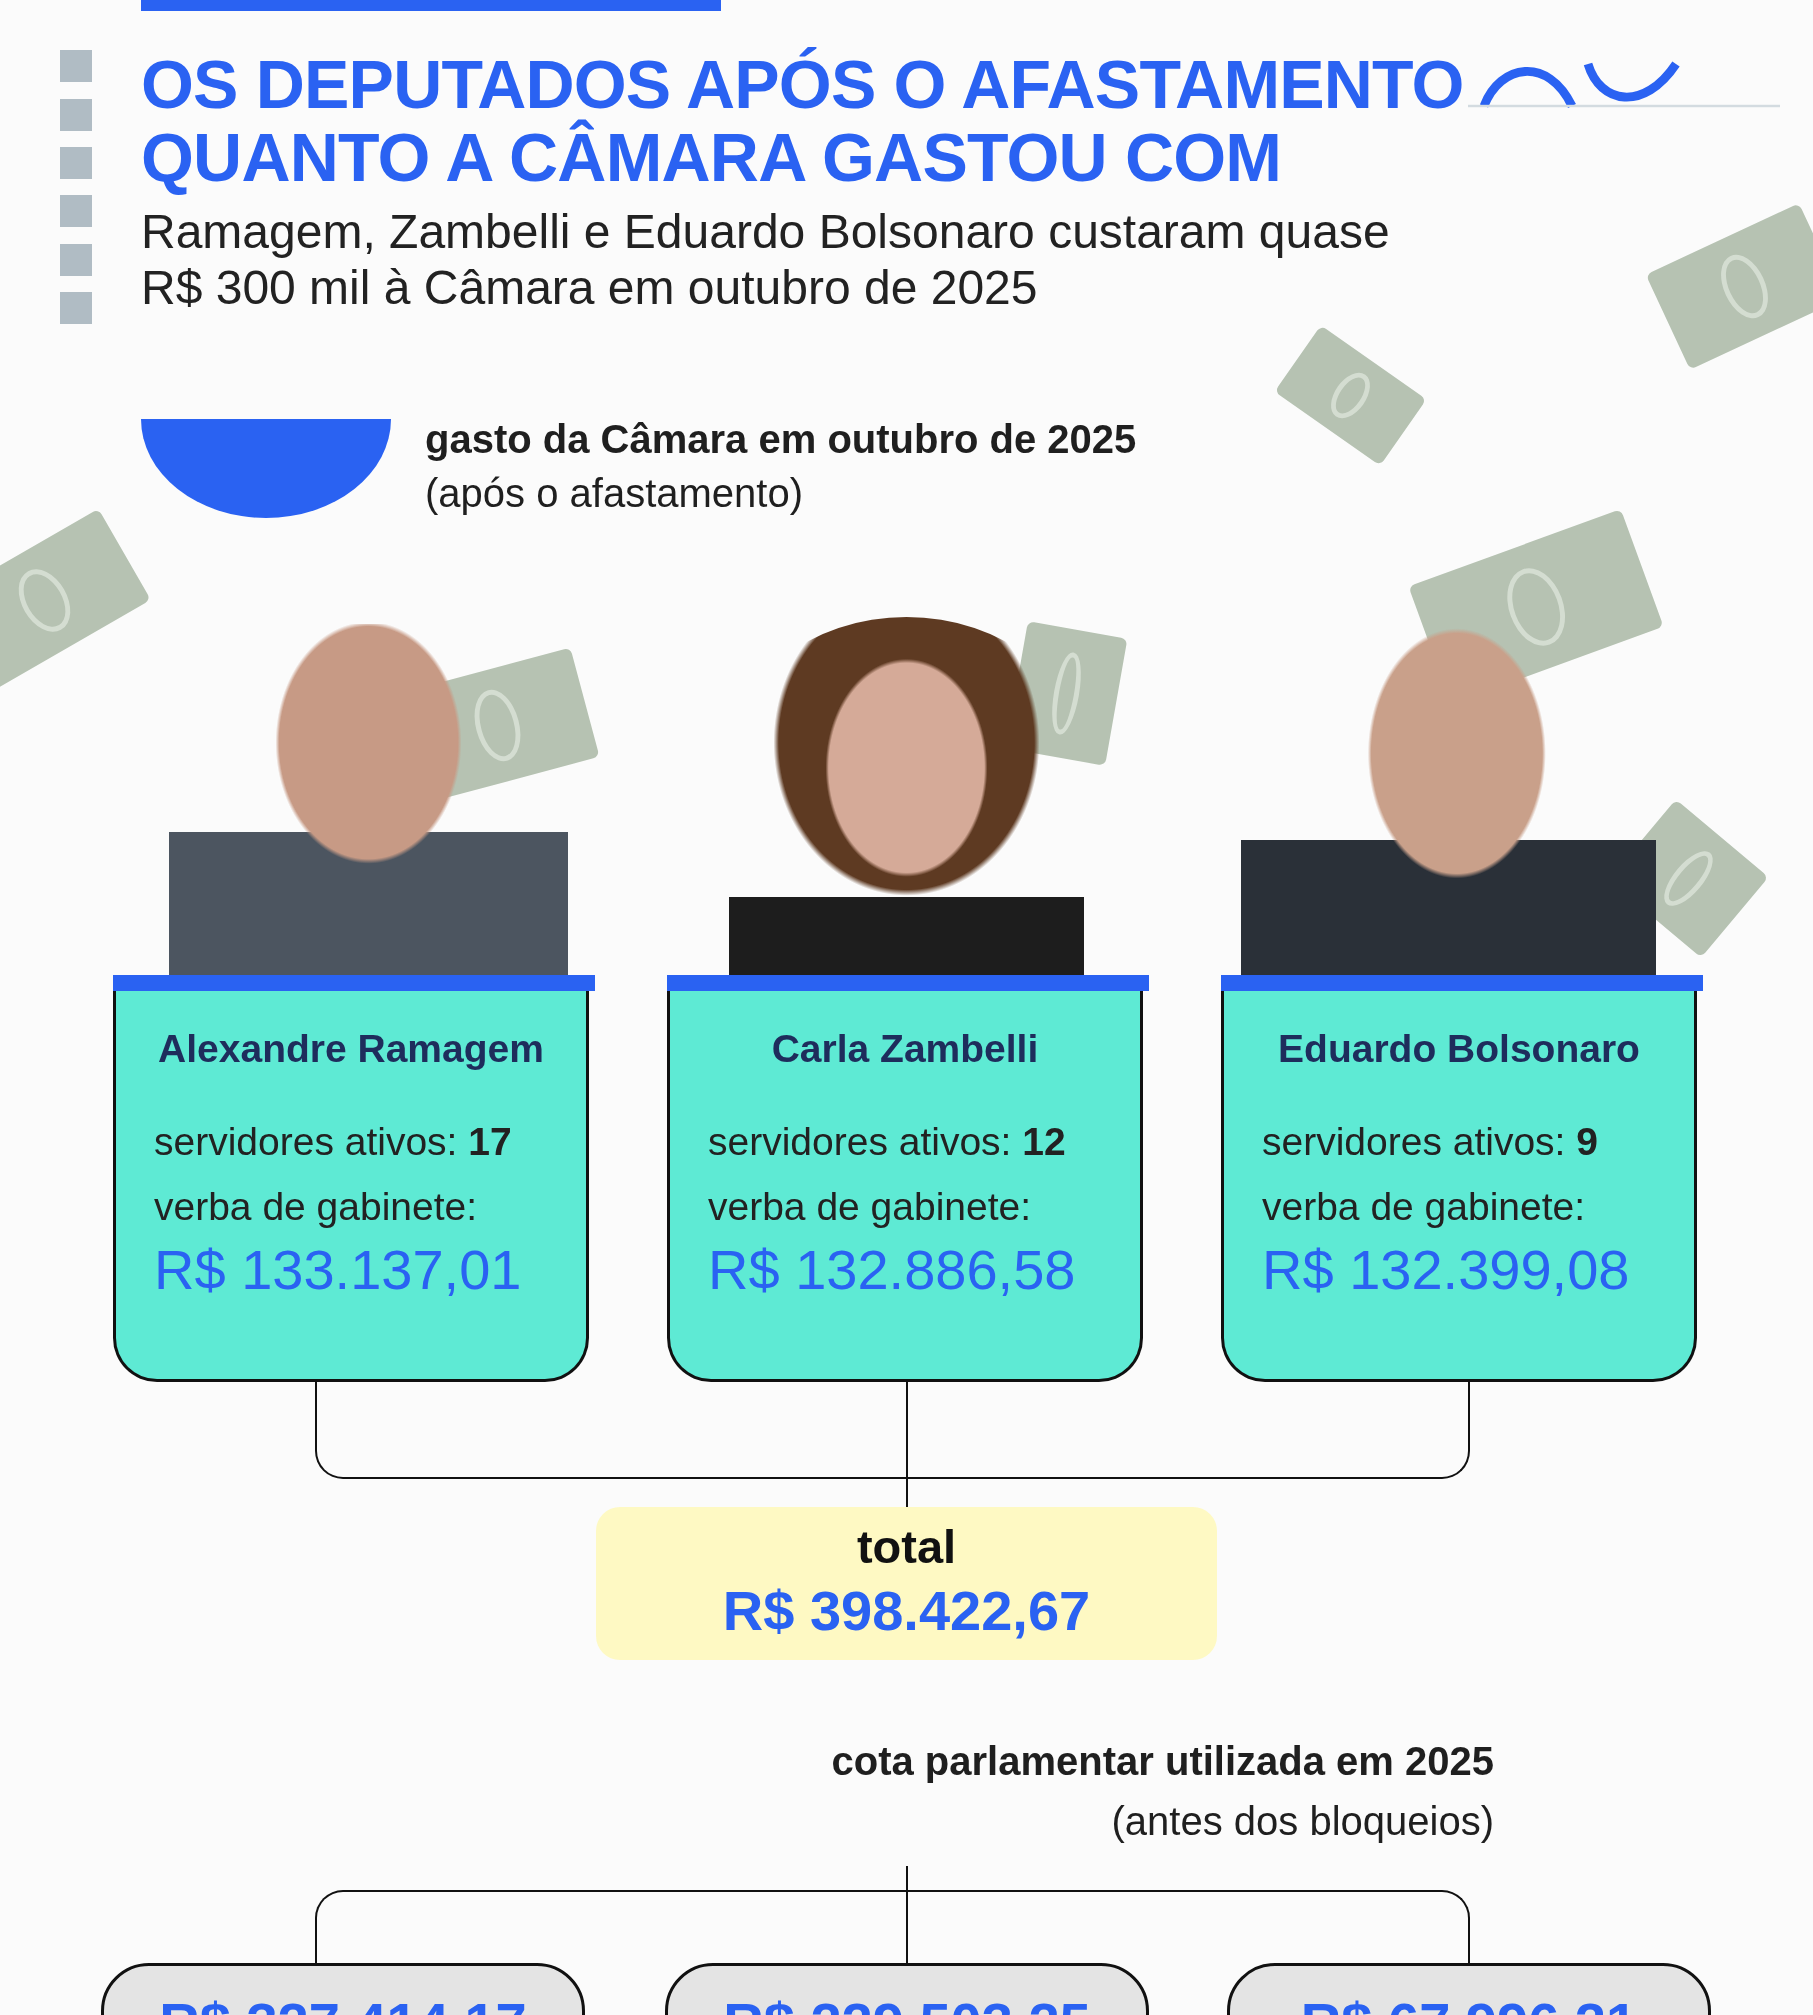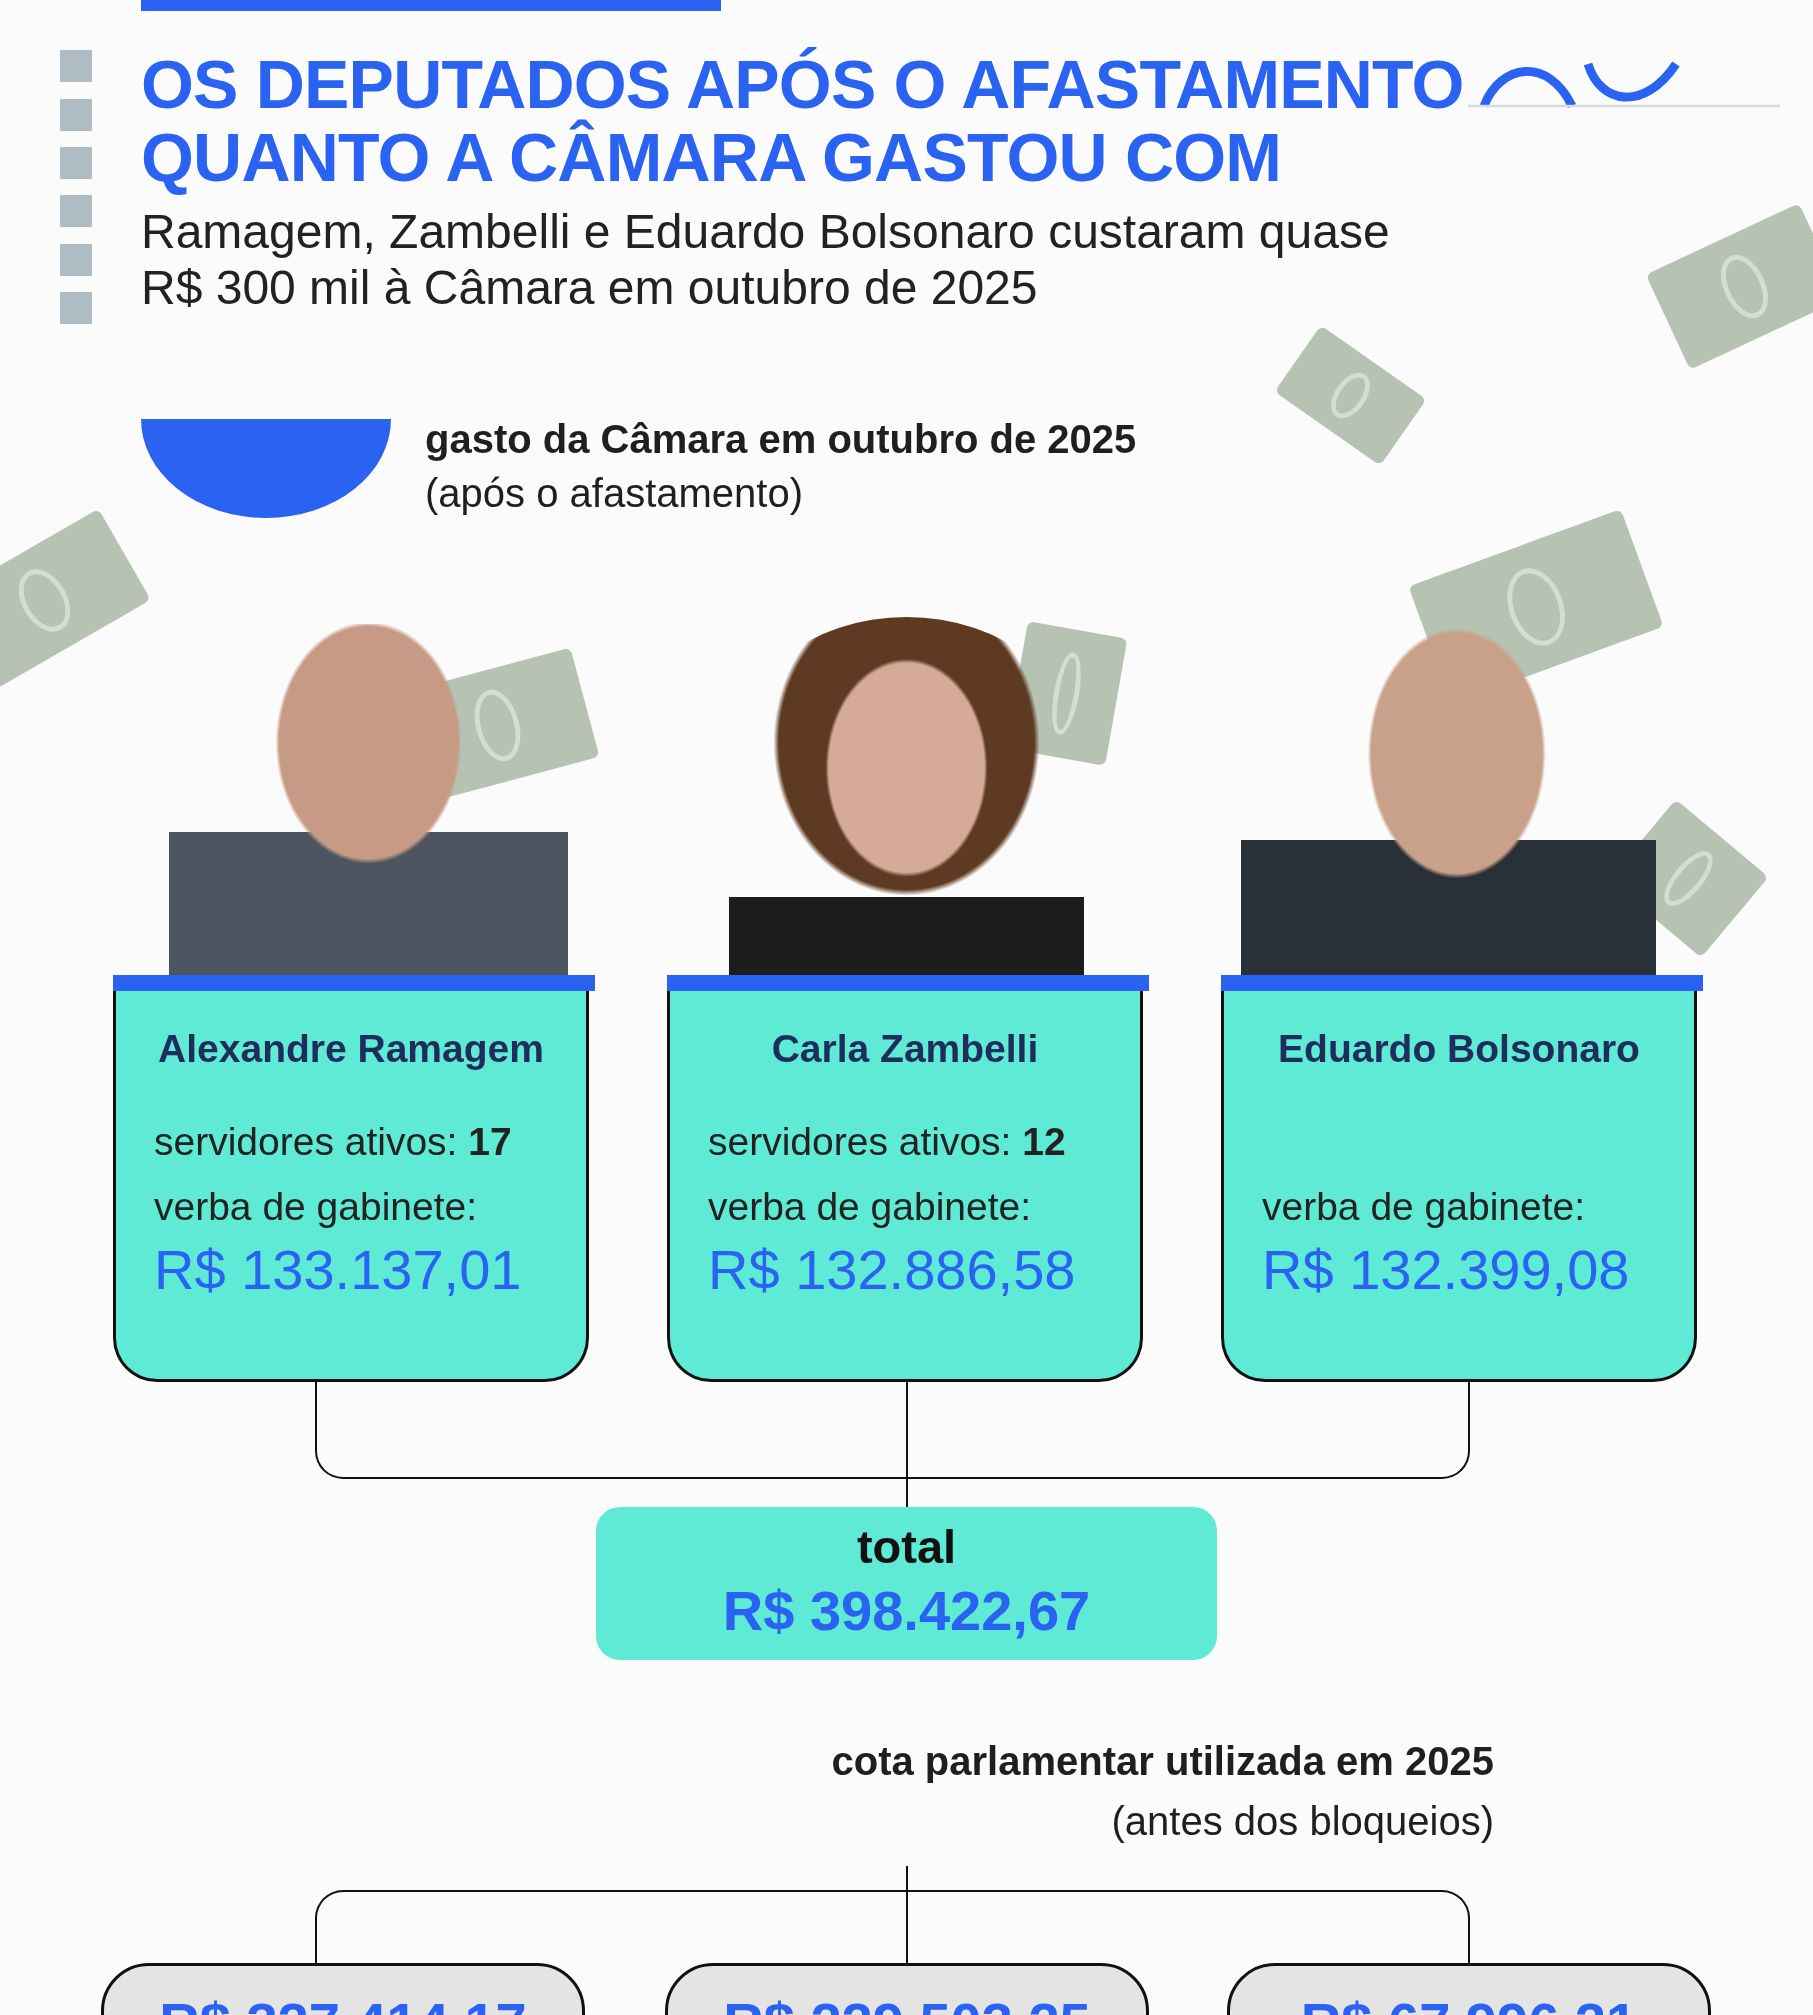--- a/index.html
+++ b/index.html
@@ -15,21 +15,21 @@
   .gasto-s{left:425px;top:465px;font-size:40px;line-height:56px;}
   .bill{background:#9fb09a;border-radius:6.4px;opacity:.75;}
   .bill::after{content:"";position:absolute;left:38%;top:18%;width:24%;height:64%;border:5.6px solid #c8d3c4;border-radius:50%;box-sizing:border-box;}
   .photo{border-radius:50% 50% 0 0 / 40% 40% 0 0;overflow:hidden;}
   .card{width:476px;height:407px;background:#5eead4;border:3.2px solid #111;border-top:none;border-radius:0 0 44px 44px;box-sizing:border-box;}
   .card-bar{position:absolute;left:-3.2px;top:0;width:482px;height:16px;background:#2a62f2;}
   .card-name{position:absolute;left:0;right:0;top:52px;text-align:center;font-size:39px;font-weight:bold;color:#1e2d5c;}
   .card-line{position:absolute;left:38px;font-size:39px;color:#222;}
   .card-val{position:absolute;left:38px;top:262px;font-size:56px;font-weight:normal;color:#2a62f2;}
   .line{background:#111;}
-  .total{left:596px;top:1507px;width:621px;height:153px;background:#5eead4;border-radius:24px;text-align:center;}
+  .total{left:596px;top:1507px;width:621px;height:153px;background:#fef9c3;border-radius:24px;text-align:center;}
   .total-l{font-size:47px;font-weight:bold;margin-top:12px;color:#111;}
   .total-v{font-size:56px;font-weight:bold;color:#2a62f2;margin-top:4px;}
   .sec-h{left:0;width:1494px;text-align:right;font-size:40px;line-height:56px;}
   .qbox{width:484px;height:173px;background:#e4e4e4;border:3.2px solid #111;border-radius:48px 48px 0 0;box-sizing:border-box;text-align:center;}
   .qv{font-size:56px;font-weight:bold;color:#2a62f2;margin-top:24px;}
 </style>
 </head>
 <body>
 
 <div class="abs topbar"></div>
@@ -81,20 +81,21 @@
 <div class="abs card" style="left:667px;top:975px;">
   <div class="card-bar"></div>
   <div class="card-name">Carla Zambelli</div>
   <div class="card-line" style="top:145px"><span>servidores ativos: </span><b>12</b></div>
   <div class="card-line" style="top:210px">verba de gabinete:</div>
   <div class="card-val">R$ 132.886,58</div>
 </div>
 <div class="abs card" style="left:1221px;top:975px;">
   <div class="card-bar"></div>
   <div class="card-name">Eduardo Bolsonaro</div>
+  <div class="card-line" style="top:145px"><span>servidores ativos: </span><b>9</b></div>
   <div class="card-line" style="top:210px">verba de gabinete:</div>
   <div class="card-val">R$ 132.399,08</div>
 </div>
 
 <div class="abs" style="left:315px;top:1382px;width:1155px;height:97px;border:2.4px solid #111;border-top:none;border-radius:0 0 28px 28px;box-sizing:border-box;"></div>
 <div class="abs line" style="left:906px;top:1382px;width:2px;height:125px;"></div>
 
 <div class="abs total">
   <div class="total-l">total</div>
   <div class="total-v">R$ 398.422,67</div>

